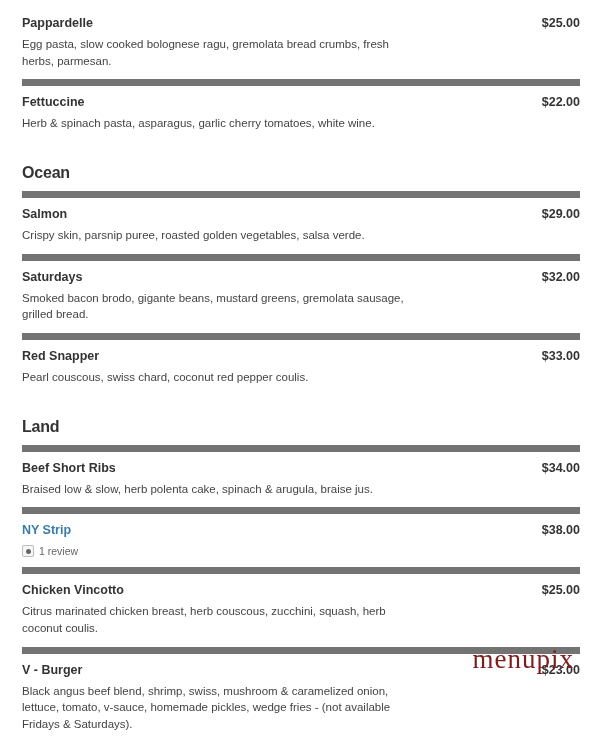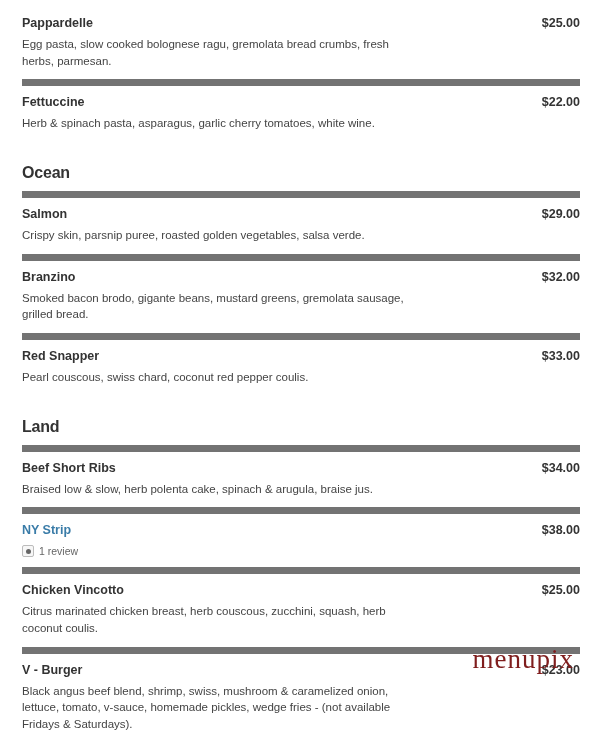--- a/index.html
+++ b/index.html
@@ -134,21 +134,21 @@
     <h2 class="section-heading">Ocean</h2>
     <div class="item">
       <div class="item-head">
         <span class="item-name">Salmon</span>
         <span class="item-price">$29.00</span>
       </div>
       <div class="item-desc">Crispy skin, parsnip puree, roasted golden vegetables, salsa verde.</div>
     </div>
     <div class="item">
       <div class="item-head">
-        <span class="item-name">Branzino</span>
+        <span class="item-name">Saturdays</span>
         <span class="item-price">$32.00</span>
       </div>
       <div class="item-desc">Smoked bacon brodo, gigante beans, mustard greens, gremolata sausage, grilled bread.</div>
     </div>
     <div class="item">
       <div class="item-head">
         <span class="item-name">Red Snapper</span>
         <span class="item-price">$33.00</span>
       </div>
       <div class="item-desc">Pearl couscous, swiss chard, coconut red pepper coulis.</div>

